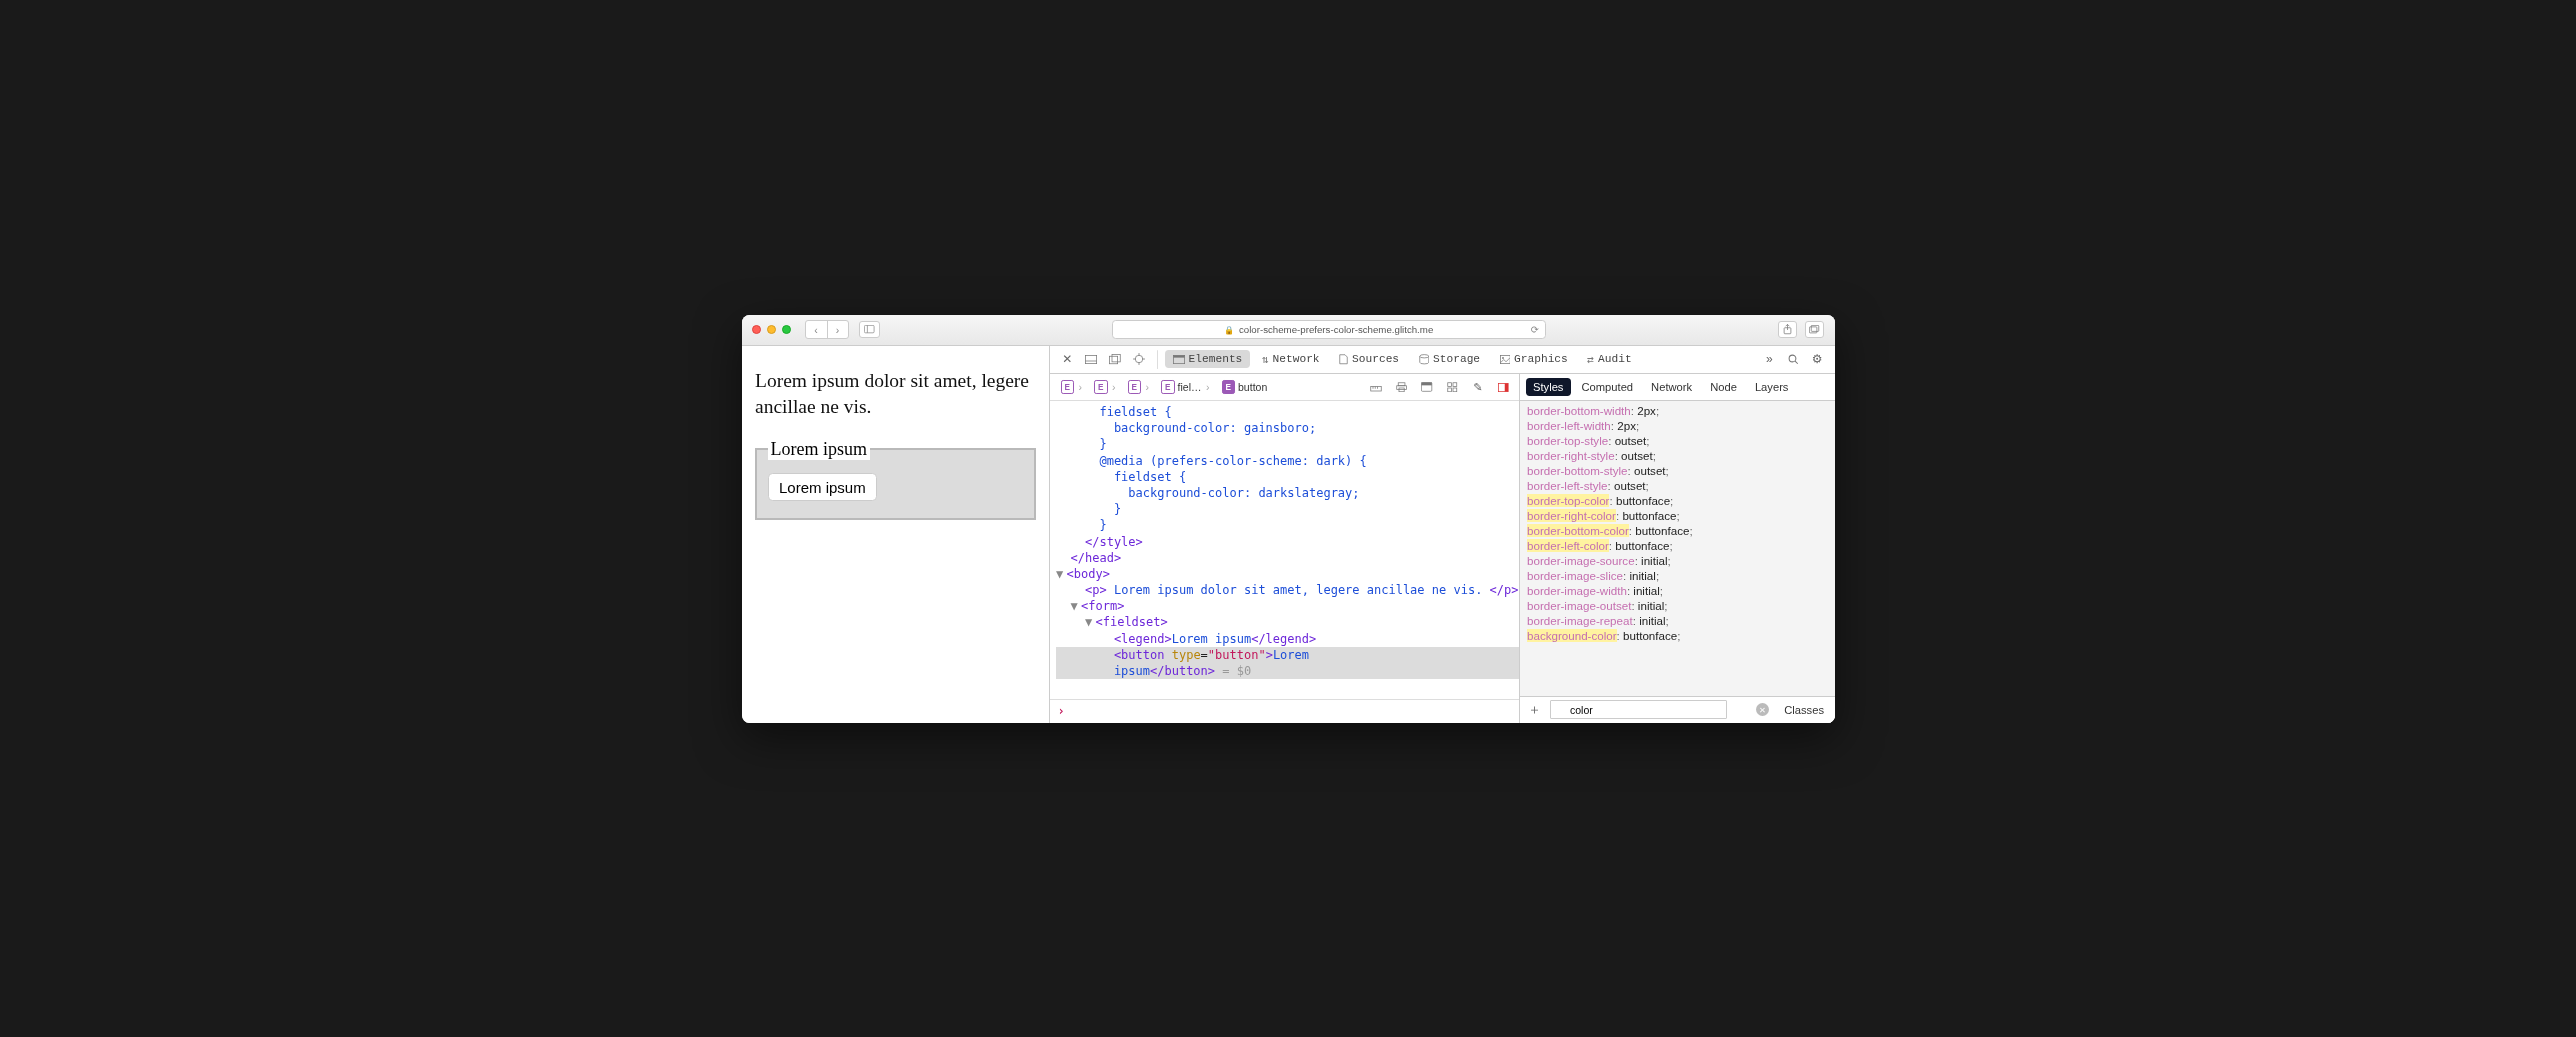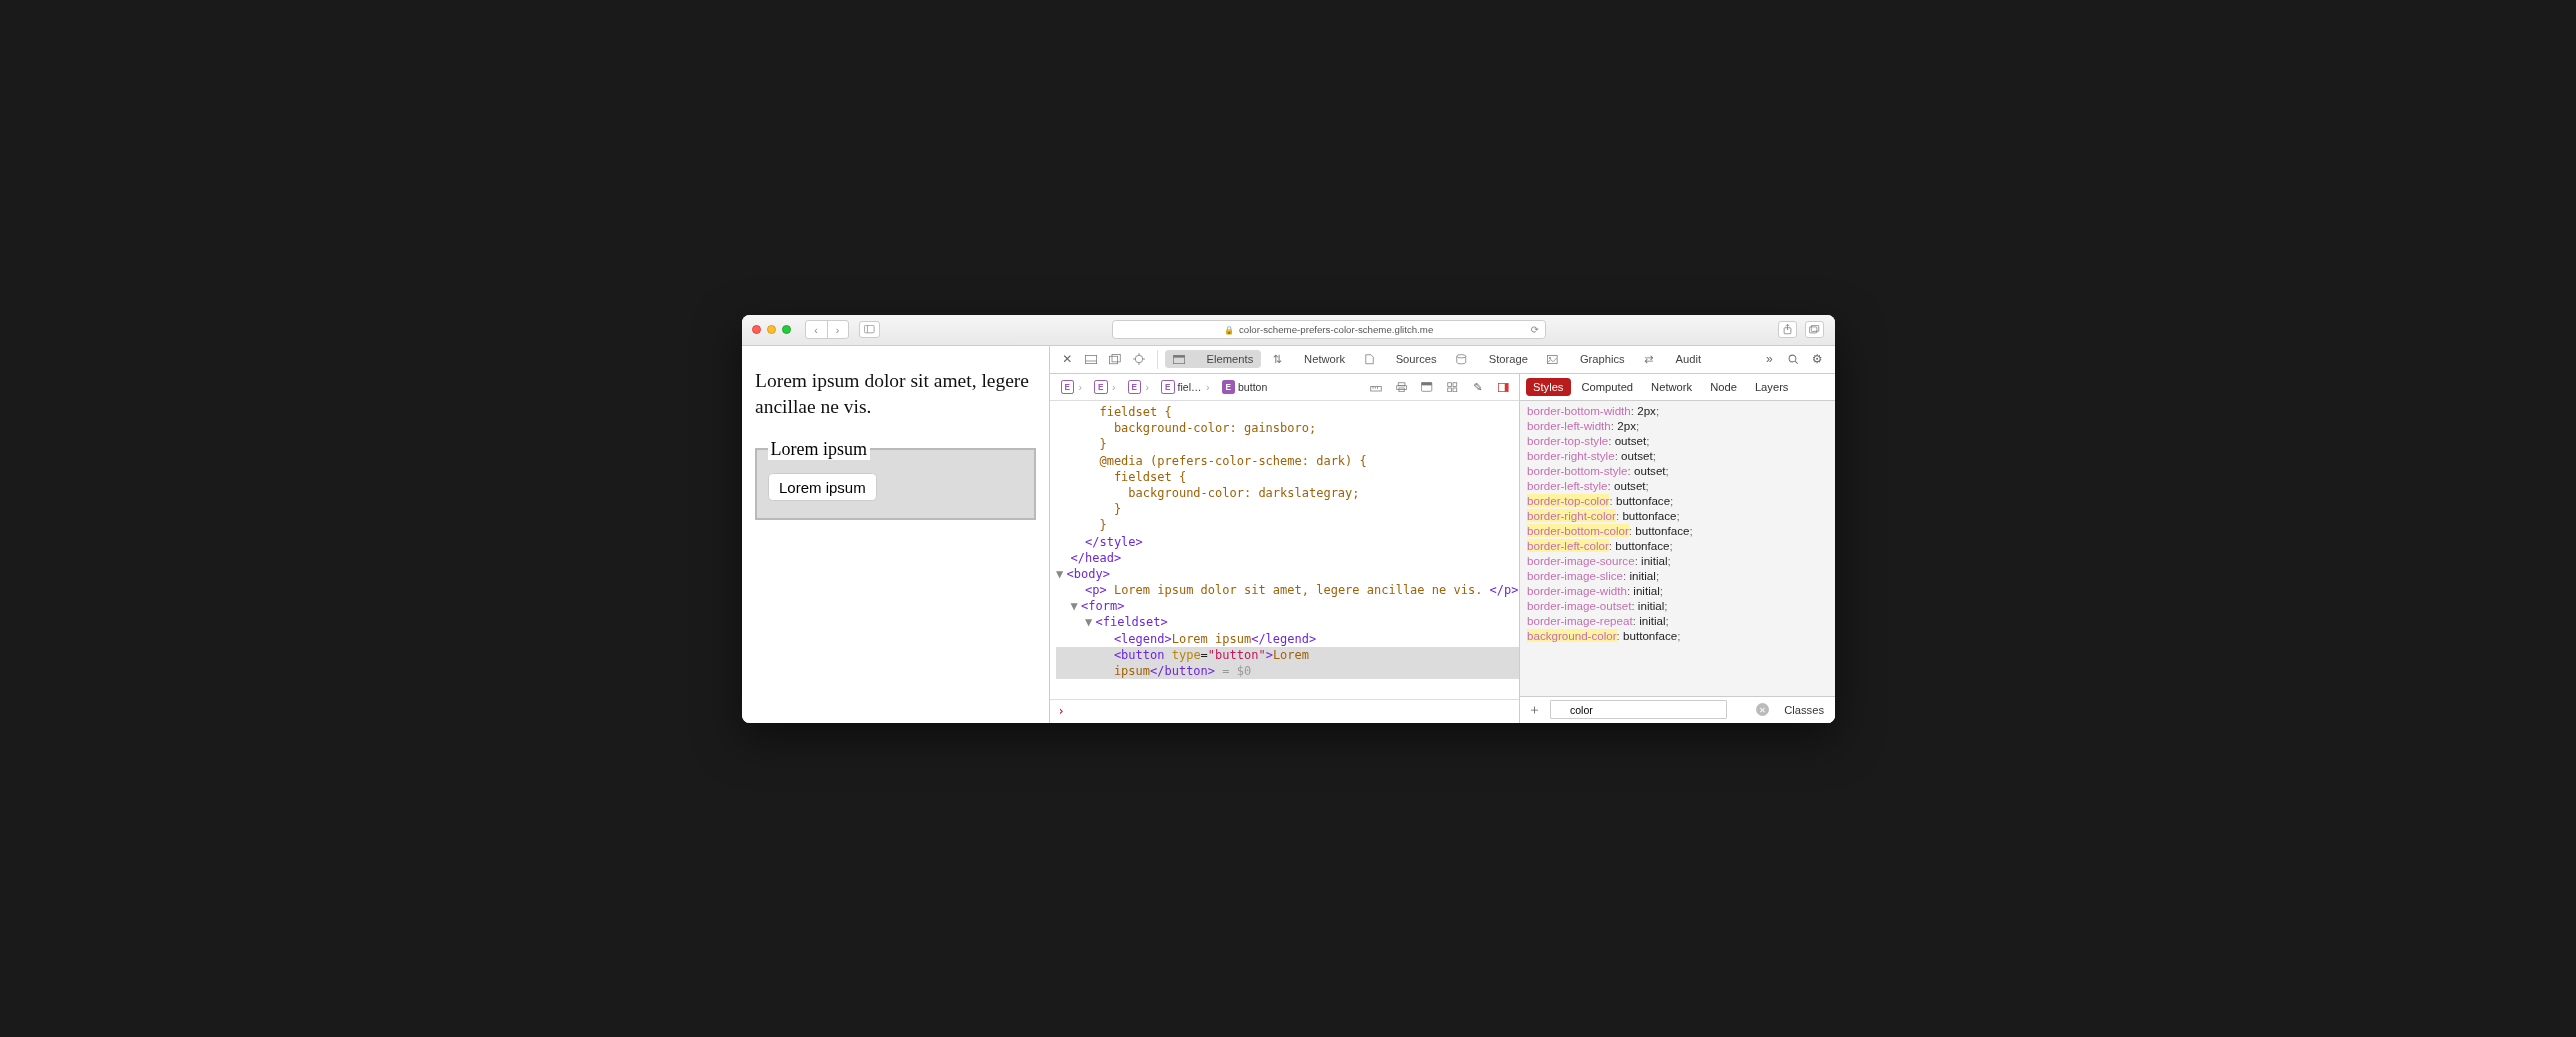--- a/index.html
+++ b/index.html
@@ -54,53 +54,53 @@
 .page { width:329px; background:#fff; padding:22.5px 13.5px; border-right:0.7px solid #ccc; font-family: Georgia, 'Times New Roman', serif;}
 .page p { font-size:19.5px; line-height:1.35; color:#111; margin-bottom:18px;}
 .page fieldset{ border:2.2px solid #b9b9b9; background:#dcdcdc; padding:13.5px 10.5px 16.5px; }
 .page legend{ font-size:18px; padding:0 3px; background:#fff;}
 .page button{ font-size:15px; padding:4.5px 10.5px; background:#fff; border:0.7px solid #ccc; border-radius:4.5px;}
 
 .devtools{ flex:1; display:flex; flex-direction:column; background:#fff; font-family: -apple-system, sans-serif;}
 .dt-toolbar{ height:28.5px; border-bottom:0.7px solid #ccc; display:flex; align-items:center; padding:0 7.5px; gap:4.5px;}
 .dt-icn{ width:19.5px; height:19.5px; display:flex; align-items:center; justify-content:center; color:#666; font-size:12px; border-radius:3px;}
 .dt-icn.sep{border-left:0.7px solid #ddd; width:0.7px; padding:0; margin:0 3px;}
-.dt-tab{ padding:3px 7.5px; font-size:11.2px; color:#444; border-radius:3.7px; display:flex; align-items:center; gap:22px;}
+.dt-tab{ padding:3px 7.5px; font-size:11.2px; color:#444; border-radius:3.7px; display:flex; align-items:center; gap:4px;font-family:Liberation Mono, monospace;}
 .dt-tab.active{ background:#d9d9d9;}
 .dt-tab .ticon{font-size:11.2px;color:#777;}
 .dt-spacer{flex:1;}
 
 .dt-body{ flex:1; display:flex; overflow:hidden;}
 .dt-main{ flex:1; display:flex; flex-direction:column; border-right:0.7px solid #ccc; overflow:hidden;}
 .crumbbar{ height:27px; border-bottom:0.7px solid #ddd; display:flex; align-items:center; padding:0 6px; gap:1.5px;}
 .crumb{ display:flex; align-items:center; gap:3px; font-size:10.5px; color:#333; padding:2.2px 4.5px;}
 .crumb .ebox{ width:13.5px; height:13.5px; border:0.7px solid #9b59b6; color:#9b59b6; border-radius:2.2px; font-size:8.2px; font-weight:bold; display:flex; align-items:center; justify-content:center;}
 .crumb.last .ebox{background:#9b59b6; color:#fff;}
 .crumb .chev{ color:#aaa; margin:0 1.5px;}
 .crumb-tools{margin-left:auto; display:flex; gap:7.5px;}
 .ctool{width:18px; height:18px; display:flex; align-items:center; justify-content:center; color:#666; font-size:11.2px;}
 .ctool.red{color:#d33;}
 
 .dom{ flex:1; overflow:auto; font-family: Menlo, Monaco, monospace; font-size:12px; line-height:1.35; padding:3px 0 3px 6px; color:#222; position:relative;}
 .dom .ind{ white-space:pre;}
 .tag{color:#6d28d9;}
 .attrn{color:#b8860b;}
 .attrv{color:#c2185b;}
-.txt{color:#a16207;}
+.txt{color:#1d4ed8;}
 .sel-row{background:#dcdcdc;}
 .tri{color:#888; display:inline-block; width:10.5px;}
 .after-sel{color:#999;}
 
 .console-row{height:24px; border-top:0.7px solid #ddd; display:flex; align-items:center; padding:0 7.5px;}
 .console-row .prompt{color:#c2185b; font-weight:bold; font-family:Menlo,monospace;}
 
 .dt-side{ width:315px; display:flex; flex-direction:column; background:#f4f4f4;}
 .side-tabs{ height:27px; display:flex; align-items:center; gap:3px; padding:0 6px; border-bottom:0.7px solid #ccc; background:#fff;}
 .stab{ padding:3px 7.5px; font-size:11.2px; border-radius:3.7px; color:#333;}
-.stab.active{ background:#b91c1c; color:#fff;}
+.stab.active{ background:#0f172a; color:#fff;}
 .styles-list{ flex:1; overflow:auto; font-family: Liberation Sans, sans-serif; font-size:11.6px; line-height:1.3; padding:1.5px 7.5px 4.5px;}
 .prop-row{ white-space:nowrap;}
 .pname{ color:#c56fb0;}
 .pname.hl{ background:#fff3a0;margin-top:16px;}
 .pval{ color:#222;}
 .psemi{ color:#666;}
 .filterbar{ height:27px; border-top:0.7px solid #ccc; display:flex; align-items:center; padding:0 6px; gap:6px; background:#fff;}
 .plusbtn{ width:18px; height:18px; display:flex; align-items:center; justify-content:center; color:#666; font-size:13.5px;}
 .filter-input{ flex:1; height:19.5px; border:0.7px solid #ccc; border-radius:1px; padding:0 21px 0 19.5px; font-size:10.5px; position:relative;}
 .filter-wrap{flex:1; position:relative;}

